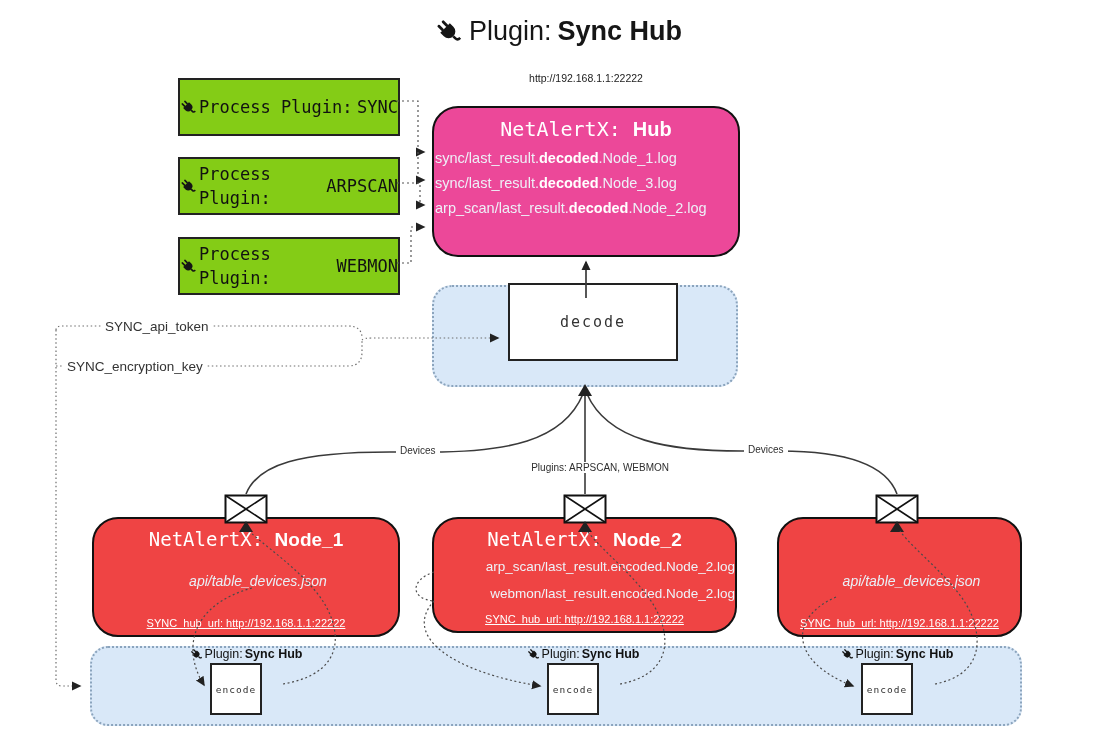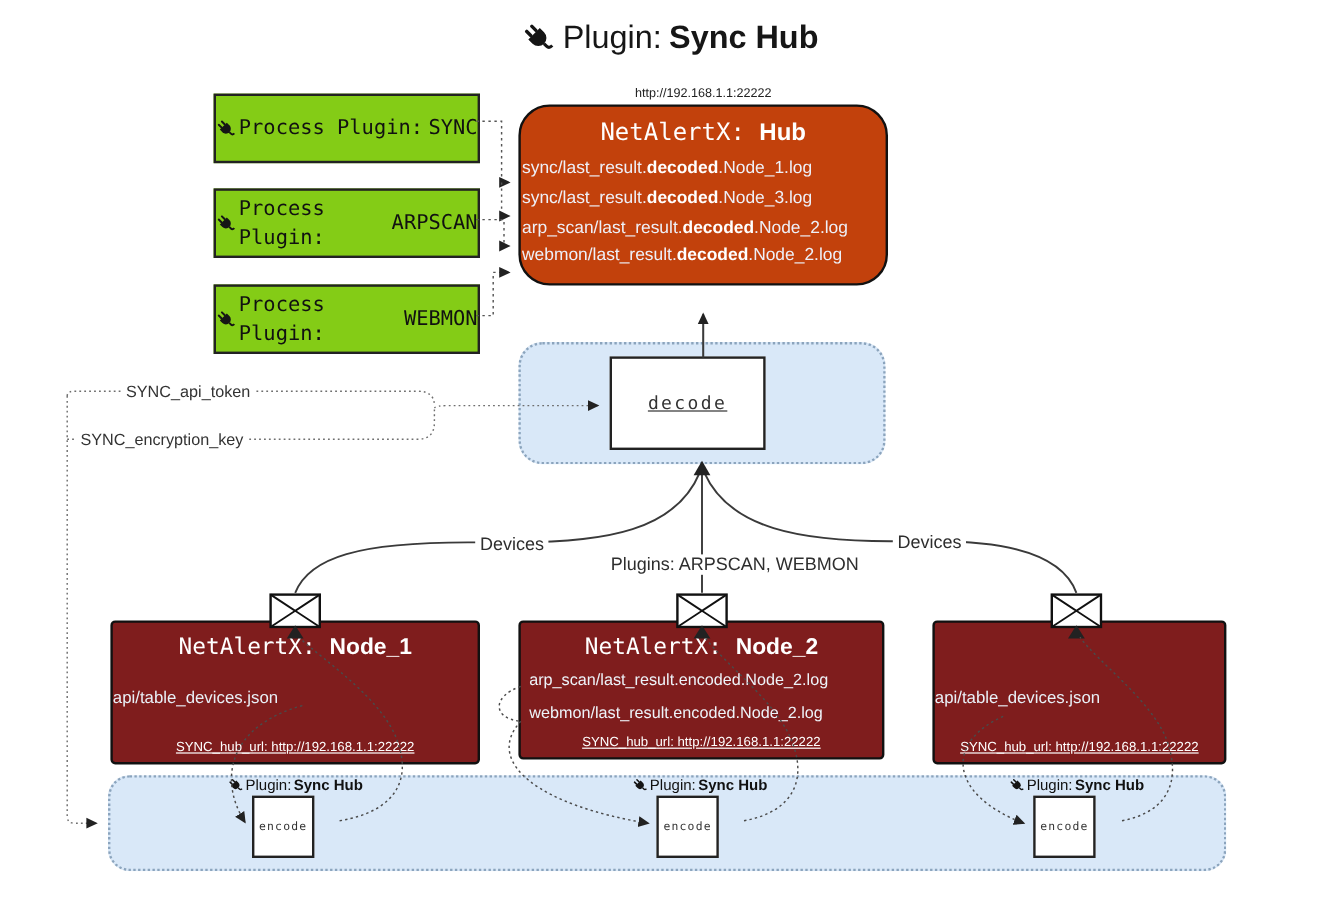--- a/index.html
+++ b/index.html
@@ -15,43 +15,43 @@
   .plug{width:28px;height:28px;flex:0 0 auto;}
   .plug.sm{width:17px;height:17px;}
   .plug.xs{width:13px;height:13px;}
   
   .pbox{left:178px;width:218px;height:54px;background:#84cc16;border:2px solid #222;
         display:flex;flex-direction:row;justify-content:space-between;align-items:center;
         font-family:"DejaVu Sans Mono",monospace;font-size:17px;color:#111;line-height:24px;}
   .pbox .r1{display:flex;align-items:center;gap:2px;}
   
   .hub-url{top:72px;left:432px;width:308px;text-align:center;font-size:10.5px;color:#222;}
-  .hub{top:87px;left:432px;width:308px;height:151px;background:#c2410c;border:2.5px solid #111;
+  .hub{top:106px;left:432px;width:308px;height:151px;background:#ec4899;border:2.5px solid #111;
        border-radius:26px;box-sizing:border-box;color:#f2f3fa;}
   .hub-title{margin-top:9px;text-align:center;font-size:20px;}
   .hub-title .mono{color:#fff;}
   .hub-title b{font-weight:700;color:#fff;}
   .hub-lines{margin-top:5px;padding-left:1px;}
   .hub-line{font-size:14.5px;line-height:25px;white-space:nowrap;color:#eef0f8;}
   .hub-line b{font-weight:700;color:#fff;}
   
   .panel{background:#d9e8f8;border:2px dotted #8ba4bd;border-radius:20px;box-sizing:border-box;}
   .decode-wrap{top:285px;left:432px;width:306px;height:102px;}
   .wbox{background:#fff;border:2px solid #222;box-sizing:border-box;display:flex;align-items:center;justify-content:center;
         font-family:"DejaVu Sans Mono",monospace;color:#333;}
-  .decode{top:297px;left:508px;width:130px;height:78px;font-size:15px;letter-spacing:2px;text-decoration:underline;}
+  .decode{top:283px;left:508px;width:170px;height:78px;font-size:15px;letter-spacing:2px;}
   
   .lbl{background:#fff;padding:0 3px;font-size:13.5px;color:#333;white-space:nowrap;z-index:40;}
-  .edge-lbl{background:#fff;padding:0 4px;font-size:15px;color:#2e2e2e;white-space:nowrap;z-index:40;}
-  
-  .node{background:#7f1d1d;border:2.5px solid #111;border-radius:4px;box-sizing:border-box;color:#fff;z-index:10;}
+  .edge-lbl{background:#fff;padding:0 4px;font-size:10px;color:#2e2e2e;white-space:nowrap;z-index:40;}
+  
+  .node{background:#ef4444;border:2.5px solid #111;border-radius:26px;box-sizing:border-box;color:#fff;z-index:10;}
   .node-title{margin-top:9px;text-align:center;font-size:19px;white-space:nowrap;}
   .node-title b{font-weight:700;}
-  .node-file{position:absolute;left:0;width:100%;font-size:14px;color:#e9f0f7;}
-  .node-line{font-size:13.5px;color:#eef3f9;white-space:nowrap;padding-left:7px;line-height:27px;}
+  .node-file{position:absolute;left:12px;width:100%;text-align:center;font-size:14px;color:#e9f0f7;font-style:italic;}
+  .node-line{font-size:13.5px;color:#eef3f9;white-space:nowrap;padding-left:7px;line-height:27px;text-align:right;}
   .node-hub-url{position:absolute;bottom:6px;left:0;width:100%;text-align:center;font-size:11px;color:#fff;white-space:nowrap;text-decoration:underline;}
   
   .band{top:646px;left:90px;width:932px;height:80px;border-radius:18px;z-index:5;}
   .enc-lbl{position:absolute;width:160px;display:flex;justify-content:center;align-items:center;gap:2px;
            font-size:12.5px;color:#111;z-index:15;white-space:nowrap;}
   .enc-lbl b{font-weight:700;}
   .encode{width:52px;height:52px;font-size:9.5px;letter-spacing:1px;position:absolute;z-index:15;text-align:right;}
   
   .env{width:44px;height:30px;z-index:20;}
   svg.overlay{position:absolute;top:0;left:0;z-index:30;pointer-events:none;}
@@ -117,21 +117,20 @@
 
   <div class="abs hub-url">http://192.168.1.1:22222</div>
   <div class="abs hub">
     <div class="hub-title">
       <span class="mono">NetAlertX: </span><b>Hub</b>
     </div>
     <div class="hub-lines">
       <div class="hub-line"><span>sync/last_result.</span><b>decoded</b><span>.Node_1.log</span></div>
       <div class="hub-line"><span>sync/last_result.</span><b>decoded</b><span>.Node_3.log</span></div>
       <div class="hub-line" style="line-height:24px"><span>arp_scan/last_result.</span><b>decoded</b><span>.Node_2.log</span></div>
-      <div class="hub-line" style="line-height:22px"><span>webmon/last_result.</span><b>decoded</b><span>.Node_2.log</span></div>
     </div>
   </div>
 
   <div class="abs panel decode-wrap"></div>
   <div class="abs wbox decode">
     <span>decode</span>
   </div>
 
   <div class="abs lbl" style="top:319px;left:102px">SYNC_api_token</div>
   <div class="abs lbl" style="top:359px;left:64px">SYNC_encryption_key</div>

